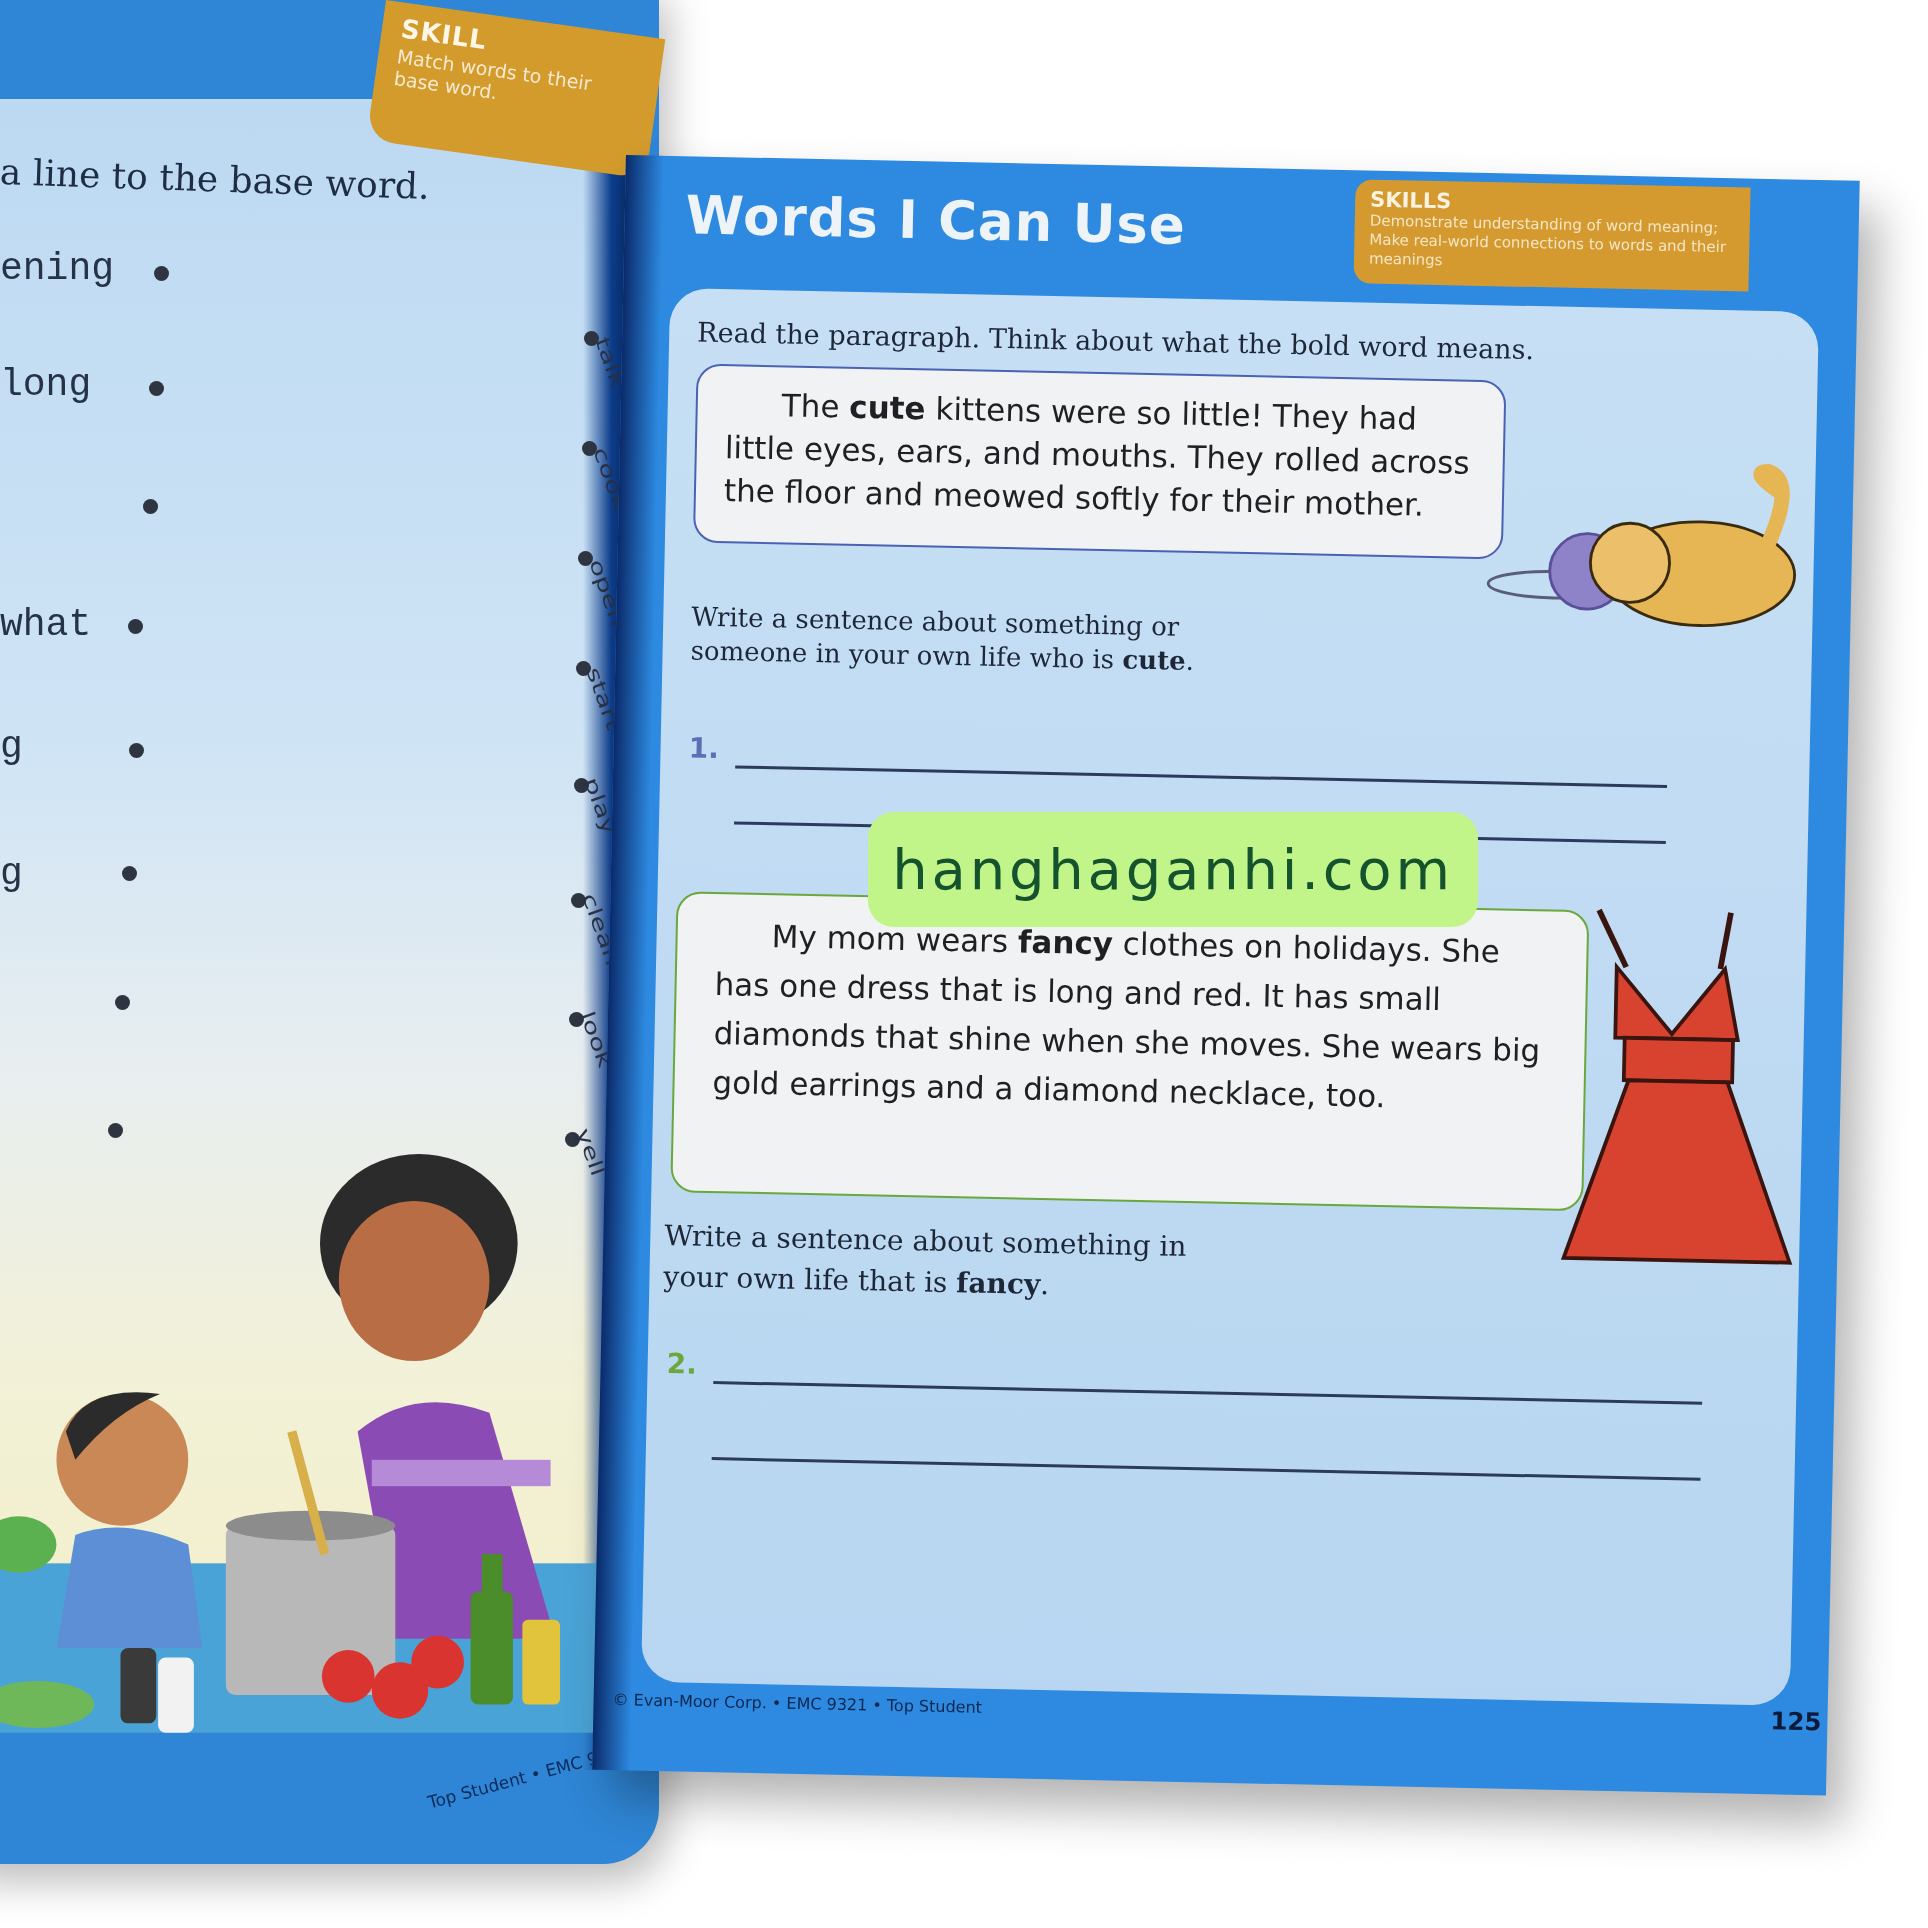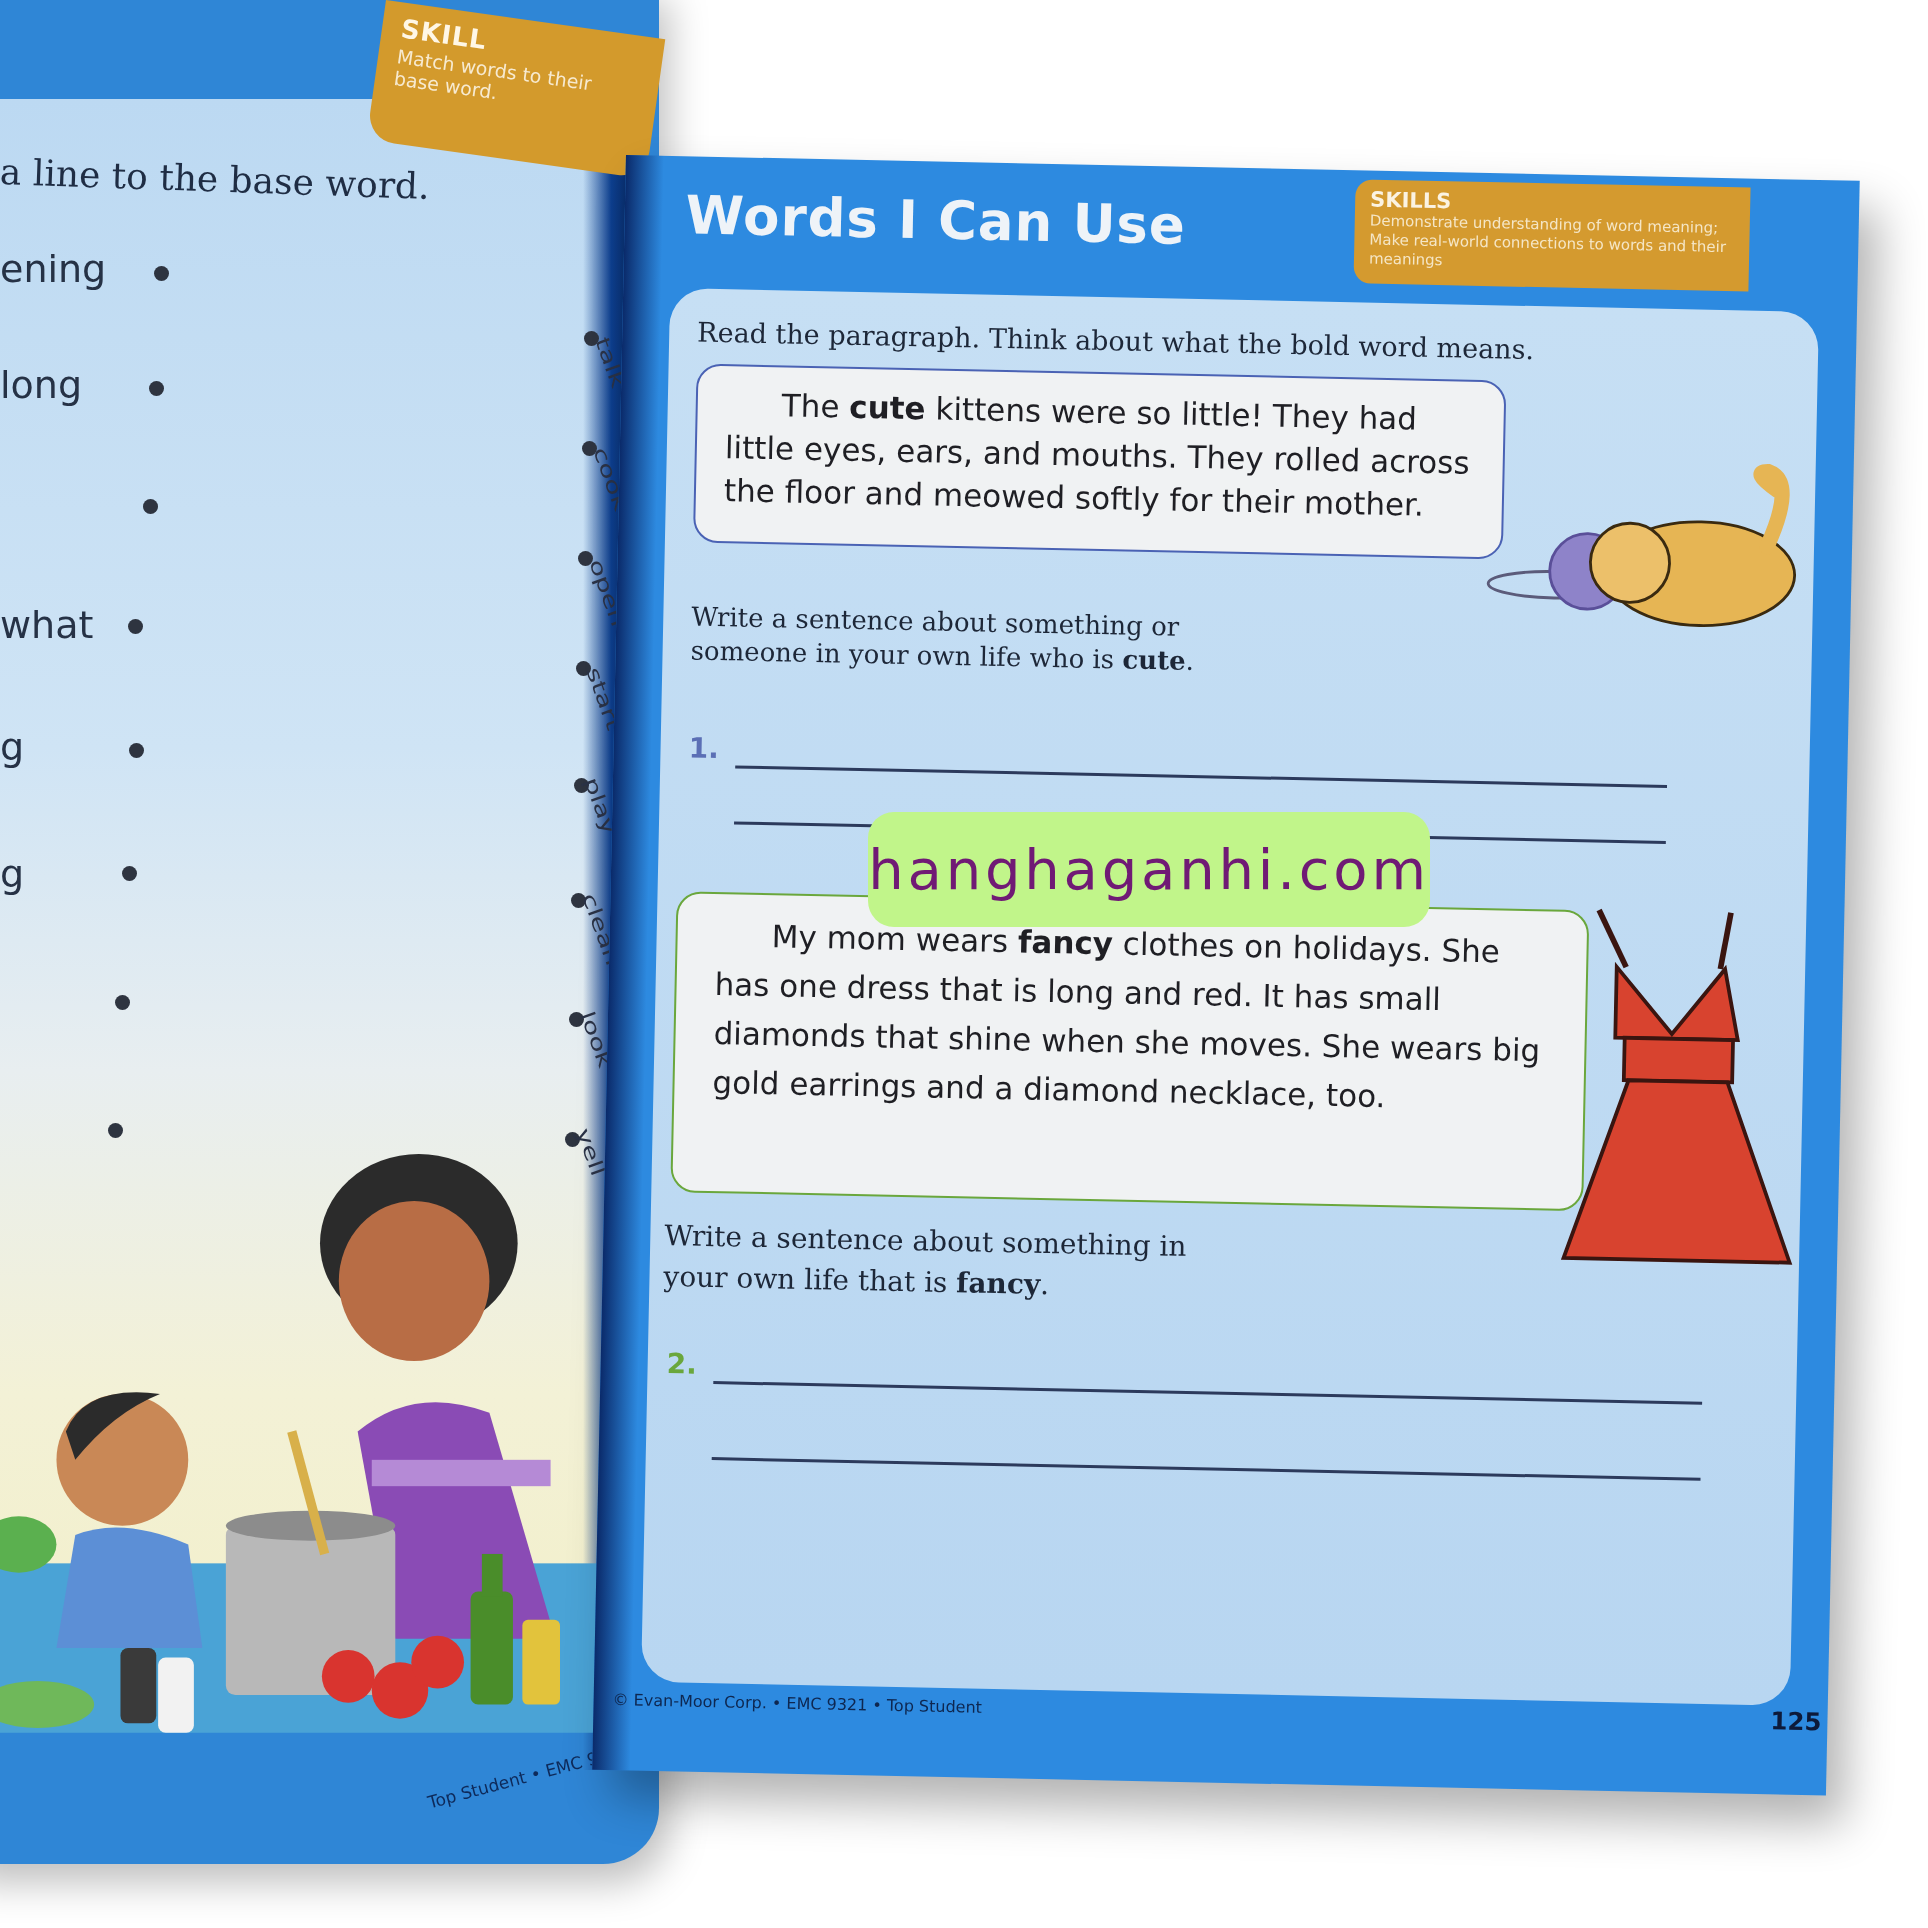--- a/index.html
+++ b/index.html
@@ -36,21 +36,21 @@
     box-sizing: border-box;
   }
   .left-skill .hd { font-weight: bold; font-size: 26px; letter-spacing: 0.9px; color: #fff7e6; }
   .left-skill .sub { font-size: 19px; margin-top: 1.9px; }
   .left-instruction {
     position: absolute; left: 0; top: 151px;
     font-family: "DejaVu Serif", serif; font-size: 36px; color: #1f2d44;
     transform: rotate(2deg); transform-origin: left;
   }
   .word-left {
-    position: absolute; font-size: 38px; color: #263246;
+    position: absolute; font-size: 38px; color: #263246; font-family: Liberation Mono, monospace;
   }
   .dot {
     position: absolute; width: 15px; height: 15px; border-radius: 50%; background: #2e3440;
   }
   .word-right {
     position: absolute; font-size: 28px; color: #2a3246;
     transform: rotate(70deg) scaleY(0.7); transform-origin: left top;
   }
   .left-footer {
     position: absolute; left: 424px; top: 1761px; font-size: 17px; color: #0e2a5a;
@@ -103,24 +103,24 @@
   .answer-line {
     position: absolute; height: 2.8px; background: #2c3a5c;
   }
   .footer-text {
     position: absolute; left: 19px; top: 1535px; font-size: 16px; color: #0e2750;
   }
   .page-number {
     position: absolute; left: 1177px; top: 1527px; font-size: 24.5px; font-weight: bold; color: #0d1a3a;
   }
   .watermark {
-    position: absolute; left: 868px; top: 812px; width: 562px; height: 115px;
+    position: absolute; left: 868px; top: 812px; width: 610px; height: 115px;
     background: #c1f58a; border-radius: 26px;
     display: flex; align-items: center; justify-content: center;
-    font-size: 56px; letter-spacing: 3.8px; color: #701a75;
+    font-size: 56px; letter-spacing: 3.8px; color: #14532d;
   }
 </style>
 </head>
 <body>
 
 <div class="left-page">
   <div class="left-inner"></div>
   <div class="left-spine"></div>
 </div>
 

